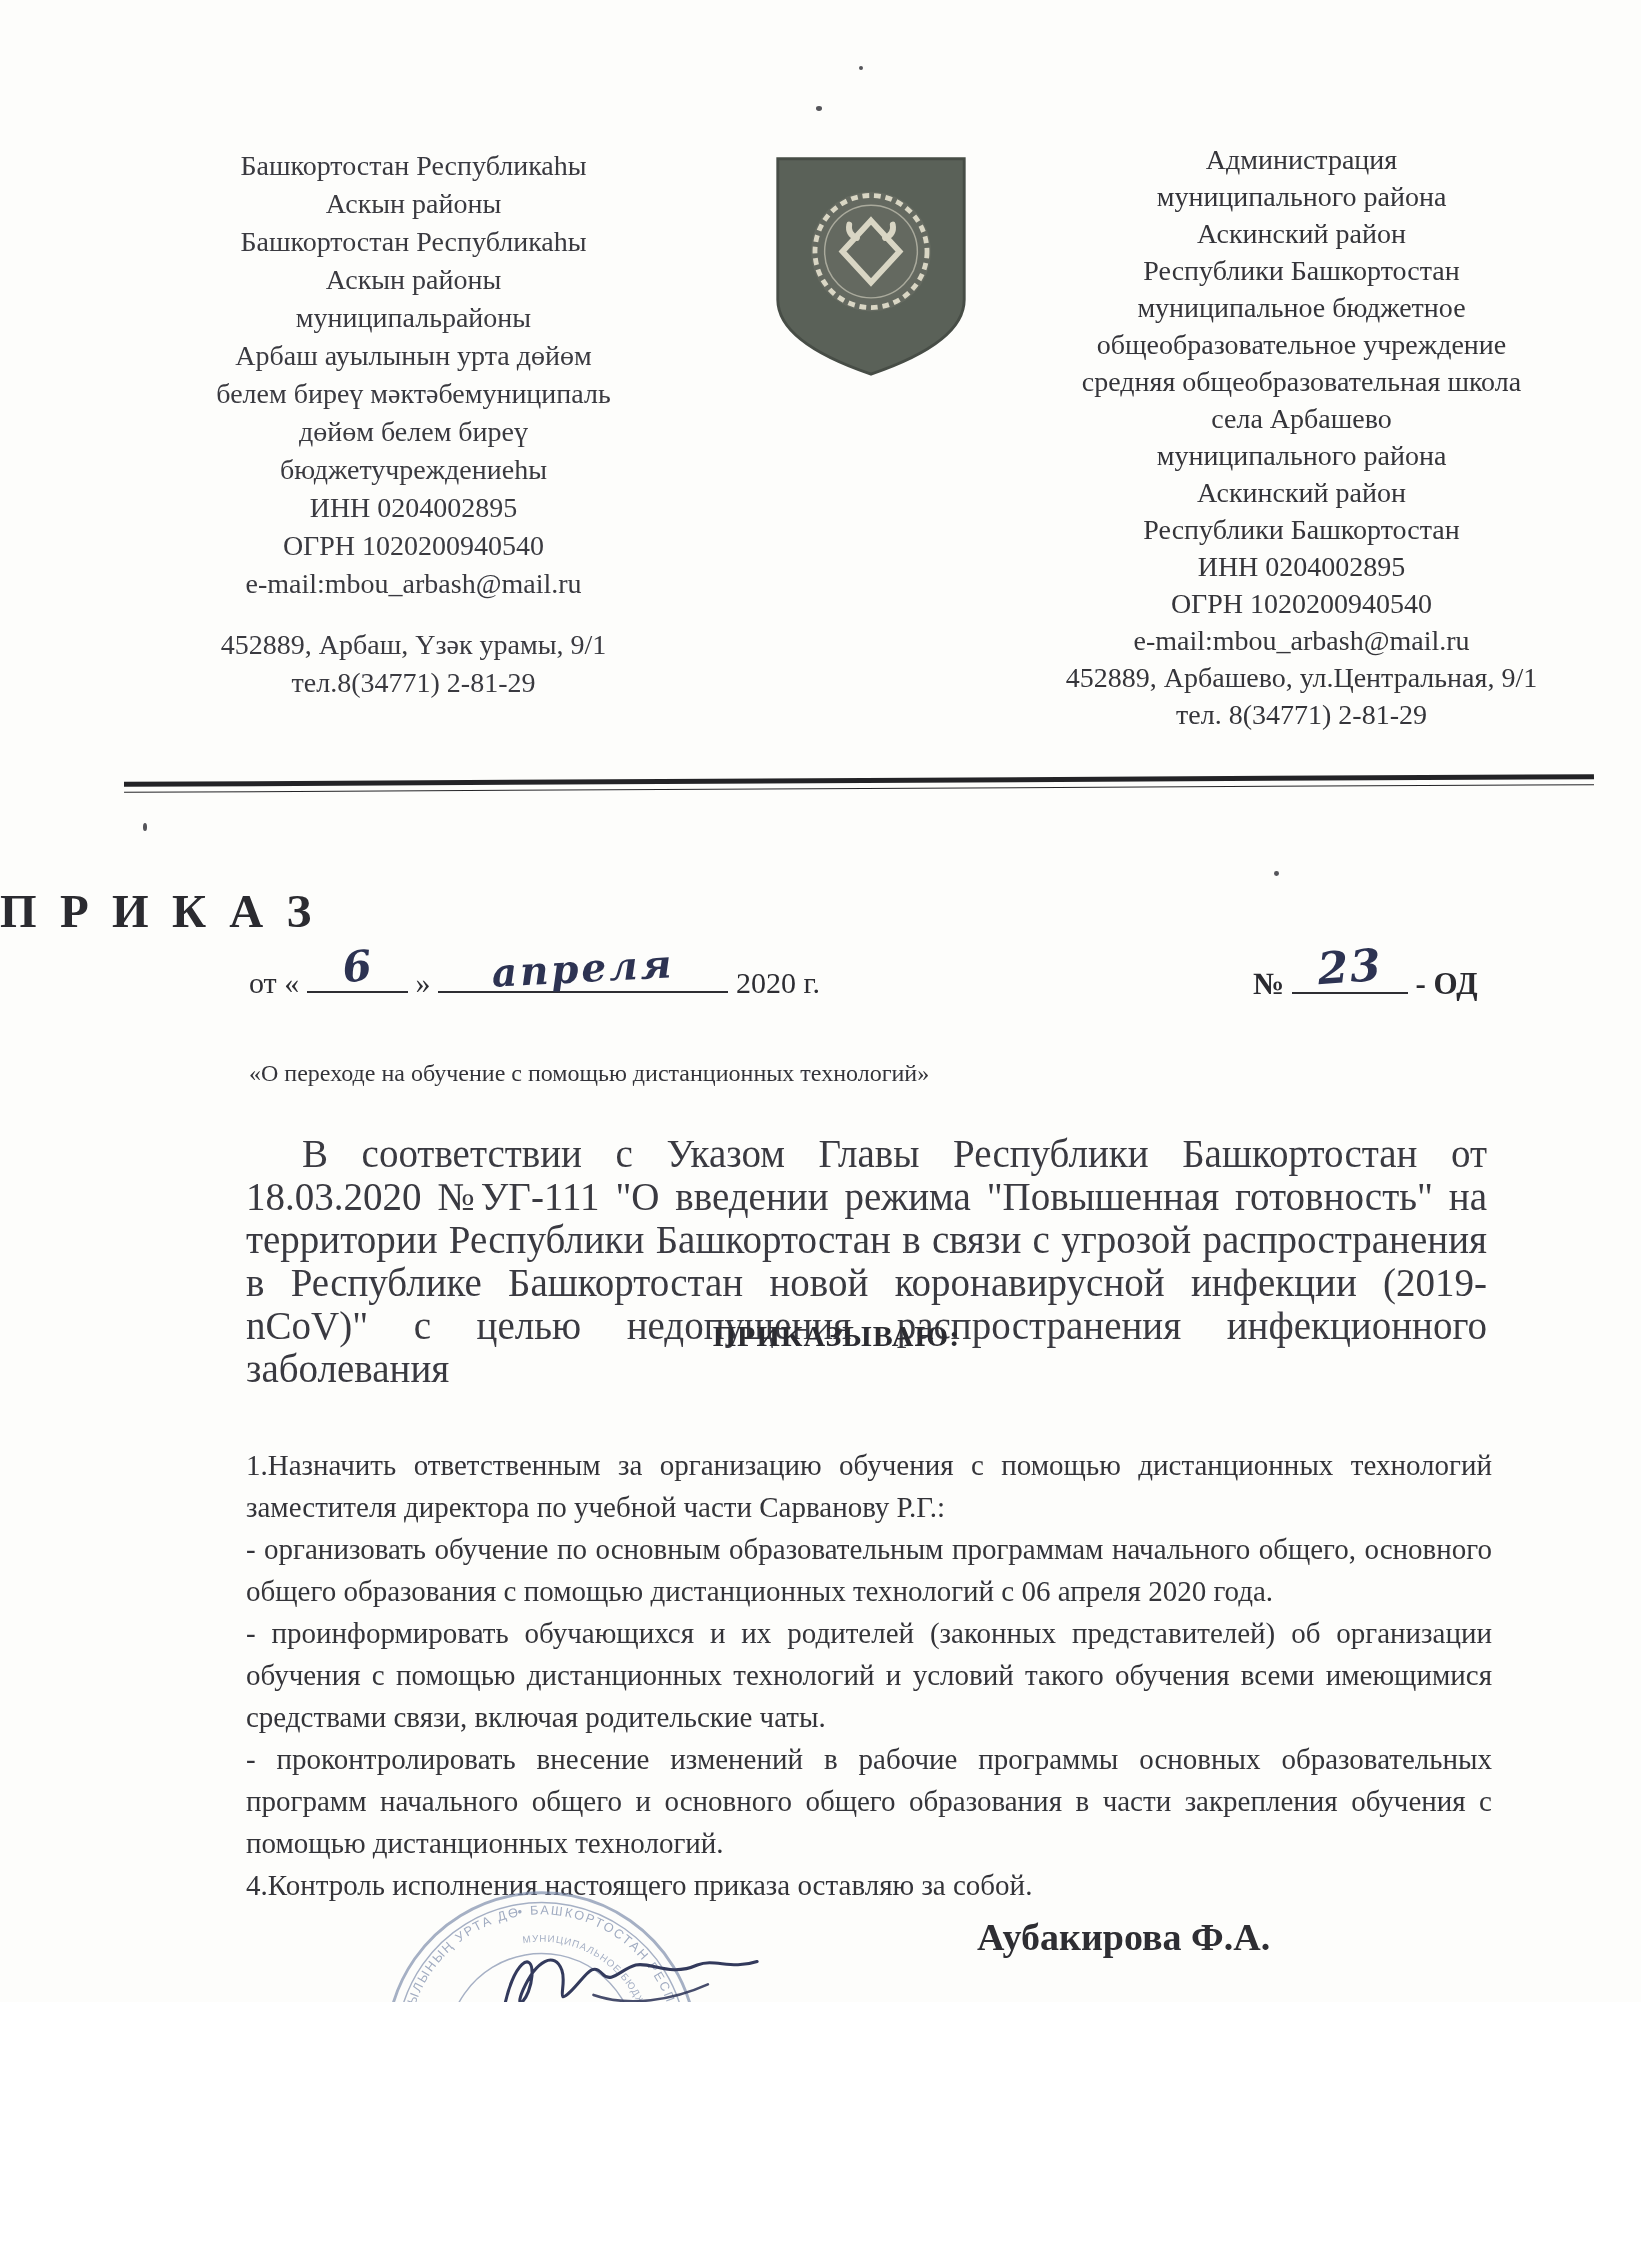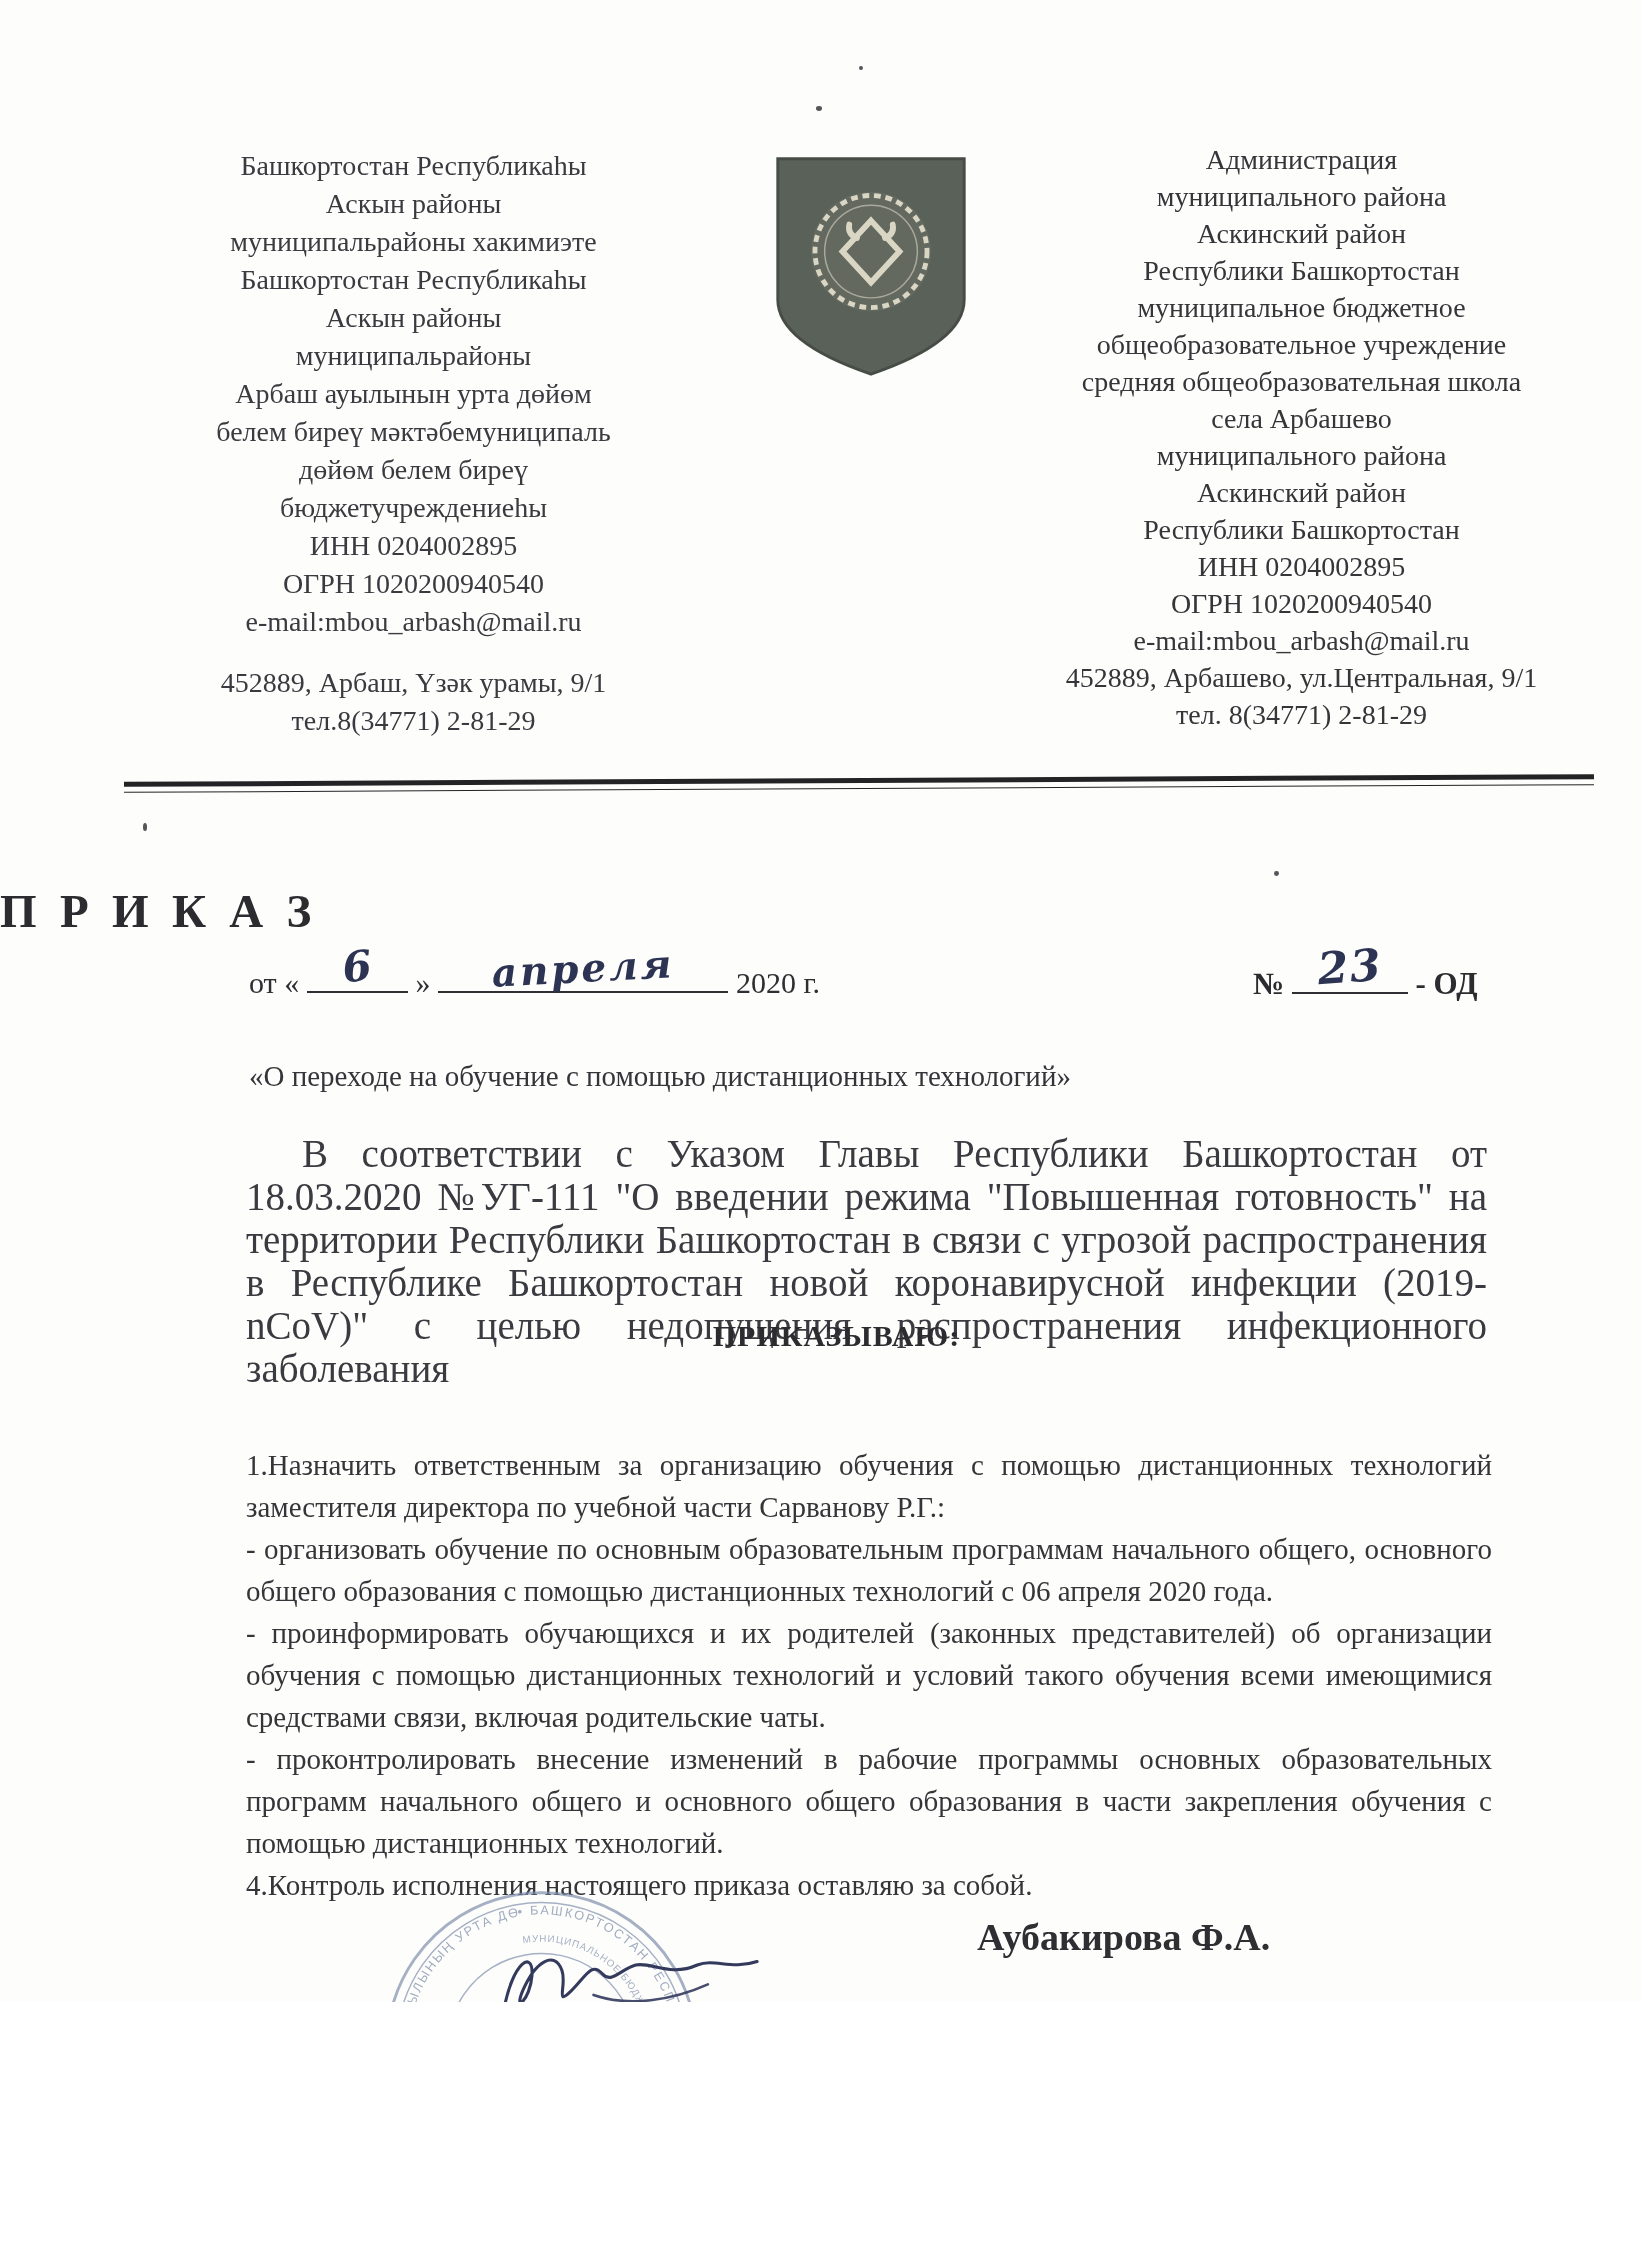--- a/index.html
+++ b/index.html
@@ -56,21 +56,21 @@
   .hw {
     position:absolute; left:50%; bottom:0;
     font-family:"DejaVu Serif",serif; font-style:italic; font-weight:bold;
     color:#2d3352; white-space:nowrap;
   }
   .hw-day   { font-size:42px; transform:translateX(-50%) rotate(-6deg); }
   .hw-month { font-size:39px; transform:translateX(-50%) rotate(-3deg); letter-spacing:2.9px; }
   .hw-num   { font-size:44px; transform:translateX(-50%) rotate(-4deg); letter-spacing:1.9px; }
 
   .subject {
-    position:absolute; left:249px; top:1060px; width:1255px; font-size:29px;
+    position:absolute; left:249px; top:1060px; width:1255px; font-size:24px;
     color:#34343a;
   }
 
   .intro {
     position:absolute; left:246px; top:1132px; width:1241px;
     font-size:39px; line-height:43px; text-align:justify; text-indent:56px;
     color:#3a3a41;
   }
 
   .resolve {
@@ -108,21 +108,20 @@
   }
 </style>
 </head>
 <body>
 
 <div class="page">
 
   <div class="lh-left">
     <div>Башкортостан Республикаһы</div>
     <div>Аскын районы</div>
-    <div>муниципальрайоны хакимиэте</div>
     <div>Башкортостан Республикаһы</div>
     <div>Аскын районы</div>
     <div>муниципальрайоны</div>
     <div>Арбаш ауылынын урта дөйөм</div>
     <div>белем биреү мәктәбемуниципаль</div>
     <div>дөйөм белем биреү</div>
     <div>бюджетучреждениеһы</div>
     <div>ИНН 0204002895</div>
     <div>ОГРН 1020200940540</div>
     <div>e-mail:mbou_arbash@mail.ru</div>

